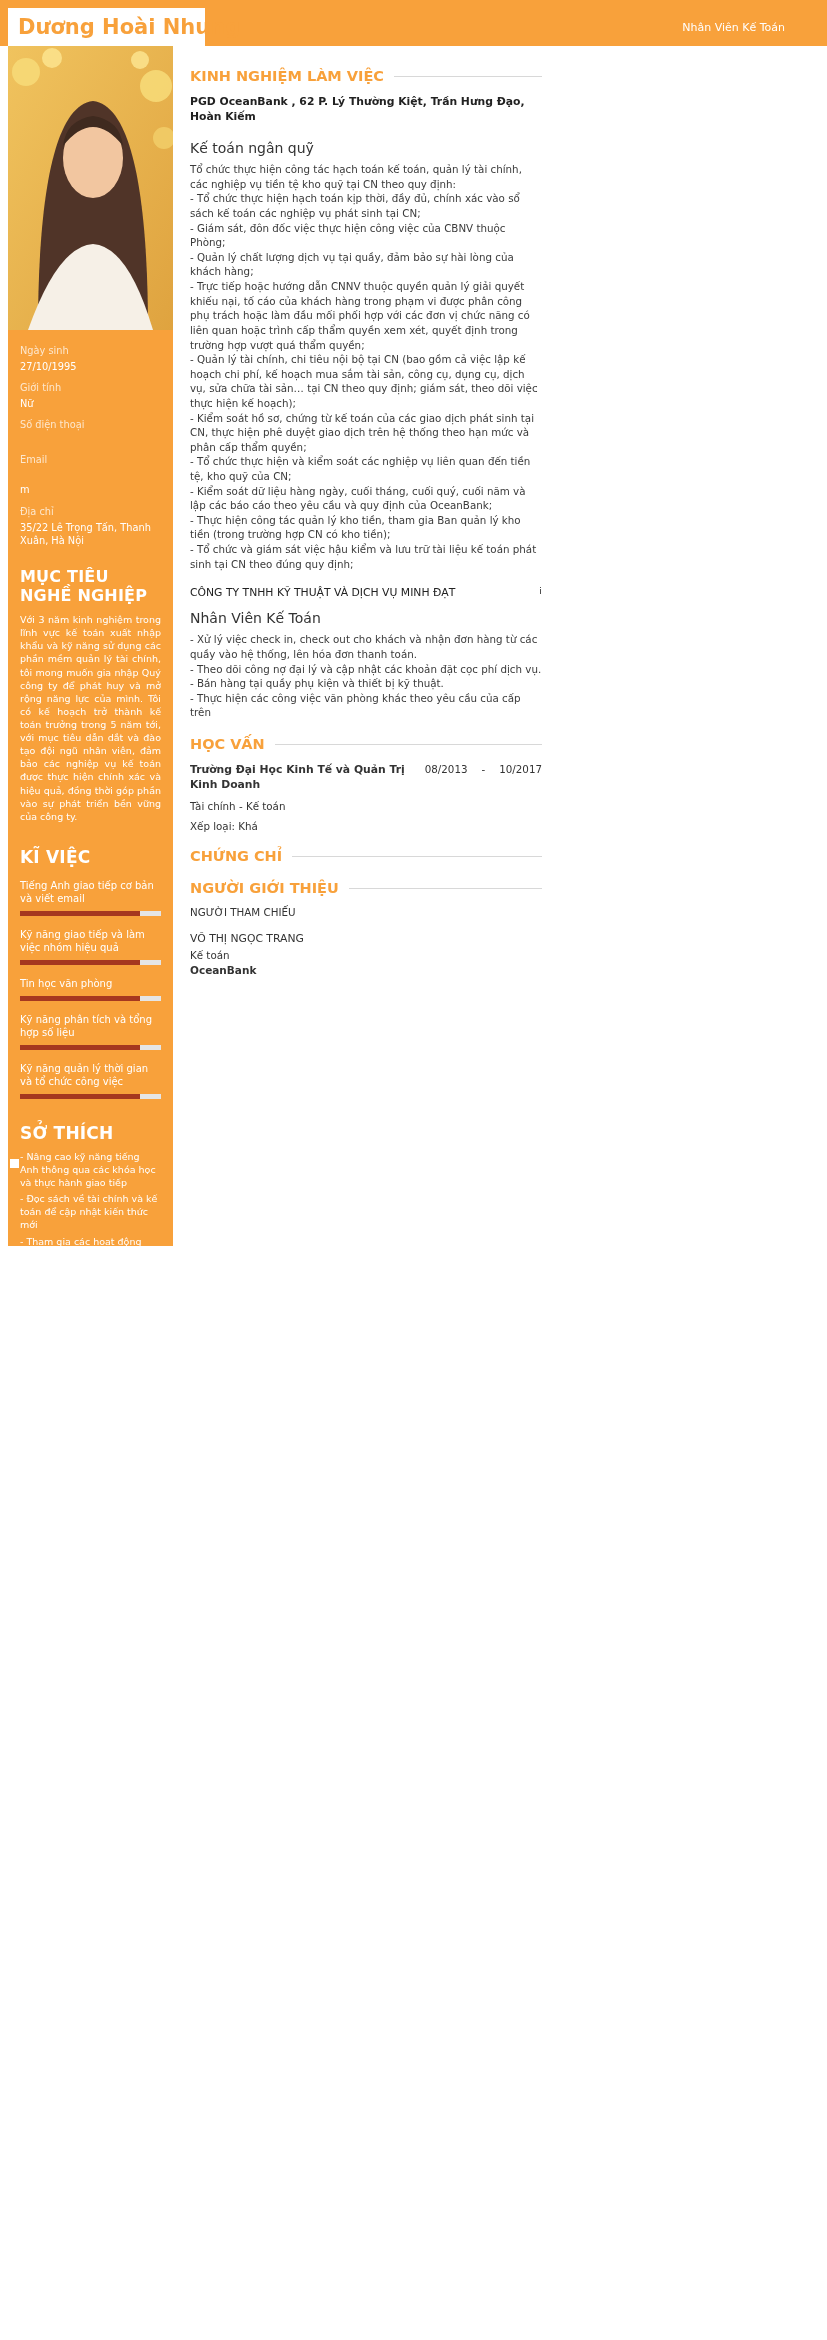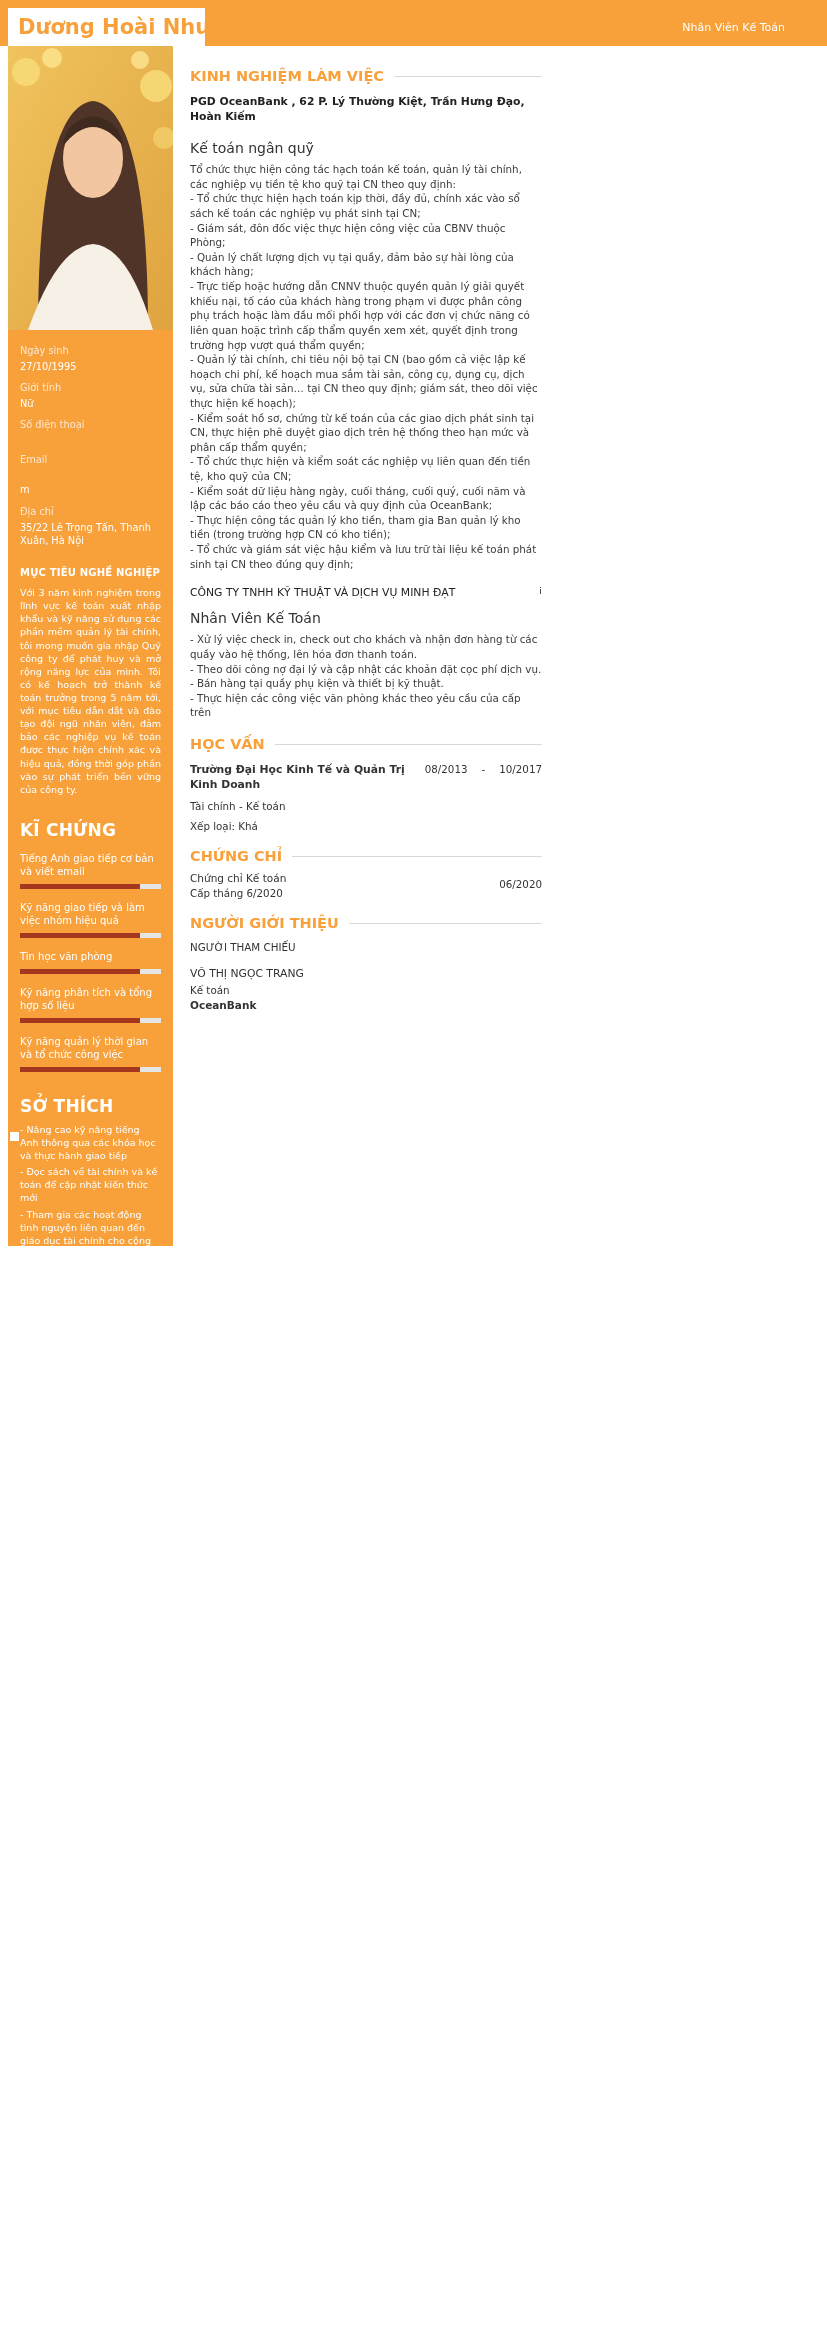--- a/index.html
+++ b/index.html
@@ -12,21 +12,21 @@
   .name-cell { position:absolute; left:8px; top:8px; width:197px; height:38px; background:#ffffff; display:flex; align-items:center; padding-left:10px; box-sizing:border-box; }
   .name-cell h1 { margin:0; font-size:21px; font-weight:bold; color:var(--accent,#F8A13B); white-space:nowrap; }
   .job-cell { position:absolute; right:42px; top:8px; height:38px; display:flex; align-items:center; color:#ffffff; font-size:11px; }
   
   .sidebar { position:absolute; left:8px; top:46px; width:165px; height:1200px; background:var(--accent,#F8A13B); color:#ffffff; overflow:hidden; }
   .photo { width:165px; height:284px; display:block; }
   .sidebar-inner { padding:6px 12px 14px 12px; }
   .info-label { font-size:9.8px; color:rgba(255,255,255,0.75); margin-top:9px; }
   .info-value { font-size:9.8px; color:#ffffff; margin-top:4px; line-height:1.35; min-height:11px; }
   .info-value.gap { margin-top:18px; }
-  .side-title { margin-top:20px; font-size:10px; font-weight:bold; letter-spacing:0.2px; }
+  .side-title { margin-top:20px; font-size:16px; font-weight:bold; letter-spacing:0.2px; }
   .side-title.big { font-size:17px; margin-top:24px; }
   .side-text { margin-top:8px; font-size:9.5px; line-height:1.38; text-align:justify; }
   .skill { margin-top:12px; }
   .skill-label { font-size:10px; line-height:1.3; }
   .skill-bar { height:5px; background:var(--bar_track,#E5E5E5); margin-top:6px; }
   .skill-fill { height:100%; background:var(--bar_fill,#A6371F); }
   .hobbies { position:relative; }
   .bullet-square { position:absolute; left:-10px; top:36px; width:9px; height:9px; background:#ffffff; }
   .hobby-item { font-size:9.5px; line-height:1.38; margin-top:3px; }
   .hobby-list { margin-top:7px; }
@@ -106,21 +106,21 @@
       <div class="info-value gap">m</div>
     </div>
     <div>
       <div class="info-label">Địa chỉ</div>
       <div class="info-value">35/22 Lê Trọng Tấn, Thanh Xuân, Hà Nội</div>
     </div>
 
     <div class="side-title">MỤC TIÊU NGHỀ NGHIỆP</div>
     <div class="side-text">Với 3 năm kinh nghiệm trong lĩnh vực kế toán xuất nhập khẩu và kỹ năng sử dụng các phần mềm quản lý tài chính, tôi mong muốn gia nhập Quý công ty để phát huy và mở rộng năng lực của mình. Tôi có kế hoạch trở thành kế toán trưởng trong 5 năm tới, với mục tiêu dẫn dắt và đào tạo đội ngũ nhân viên, đảm bảo các nghiệp vụ kế toán được thực hiện chính xác và hiệu quả, đồng thời góp phần vào sự phát triển bền vững của công ty.</div>
 
-    <div class="side-title big">KĨ CHỨNG</div>
+    <div class="side-title big">KĨ VIỆC</div>
 
     <div class="skill">
       <div class="skill-label">Tiếng Anh giao tiếp cơ bản và viết email</div>
       <div class="skill-bar">
           <div class="skill-fill" style="width: 85%;"></div>
         </div>
     </div>
     <div class="skill">
       <div class="skill-label">Kỹ năng giao tiếp và làm việc nhóm hiệu quả</div>
       <div class="skill-bar">
@@ -200,27 +200,20 @@
       <span>08/2013</span><span class="sep">-</span><span>10/2017</span>
     </div>
   </div>
   <div class="line">Tài chính - Kế toán</div>
   <div class="line">Xếp loại: Khá</div>
 
   <div class="section-head">
     <span class="t">CHỨNG CHỈ</span>
     <div class="rule"></div>
   </div>
-  <div class="row-between cert-row">
-    <div>
-      <div class="cert-name">Chứng chỉ Kế toán</div>
-      <div class="cert-sub">Cấp tháng 6/2020</div>
-    </div>
-    <div class="cert-date">06/2020</div>
-  </div>
 
   <div class="section-head">
     <span class="t">NGƯỜI GIỚI THIỆU</span>
     <div class="rule"></div>
   </div>
   <div class="ref-label">NGƯỜI THAM CHIẾU</div>
   <div class="ref-name">VÕ THỊ NGỌC TRANG</div>
   <div class="ref-role">Kế toán</div>
   <div class="ref-company">OceanBank</div>
 

